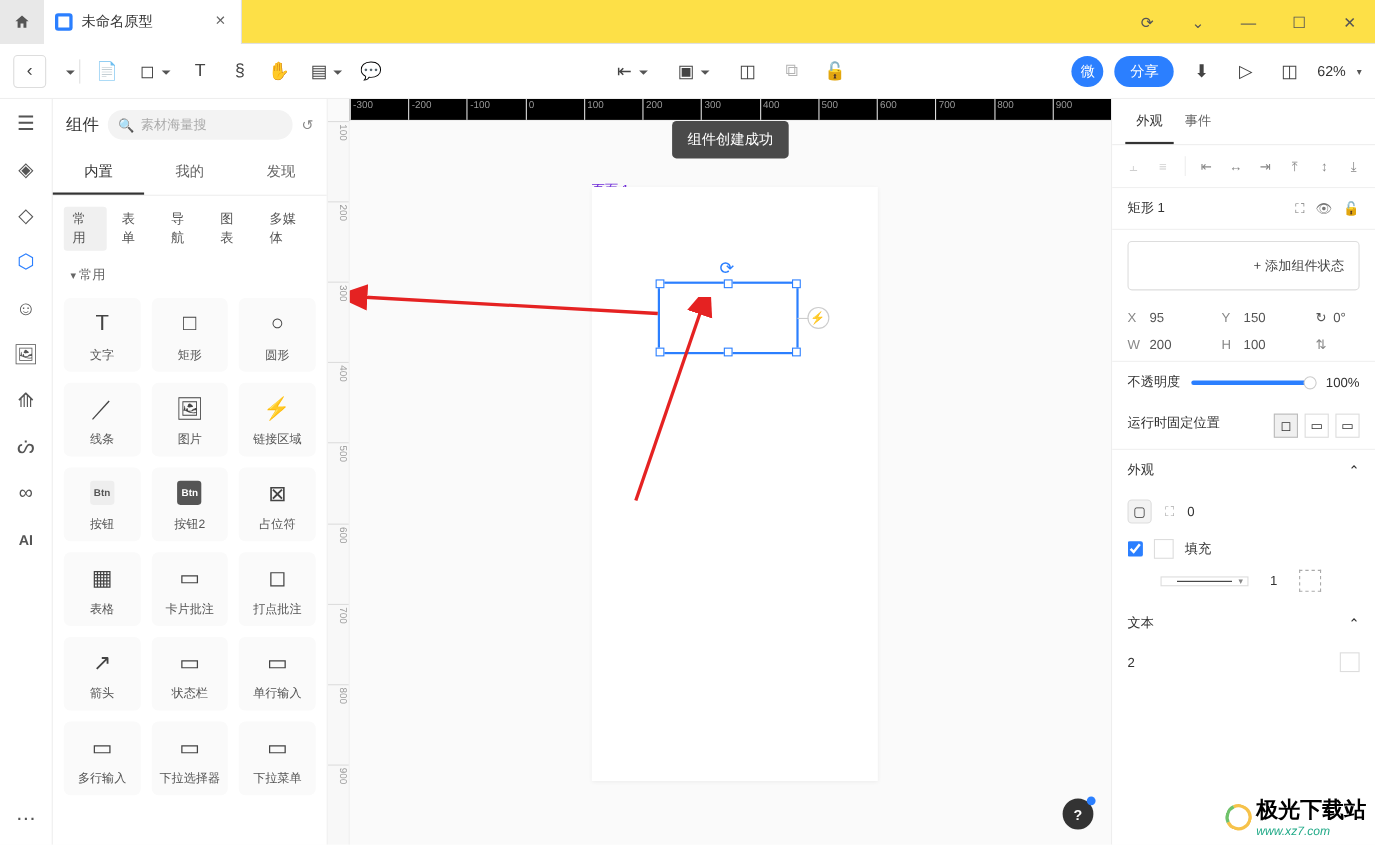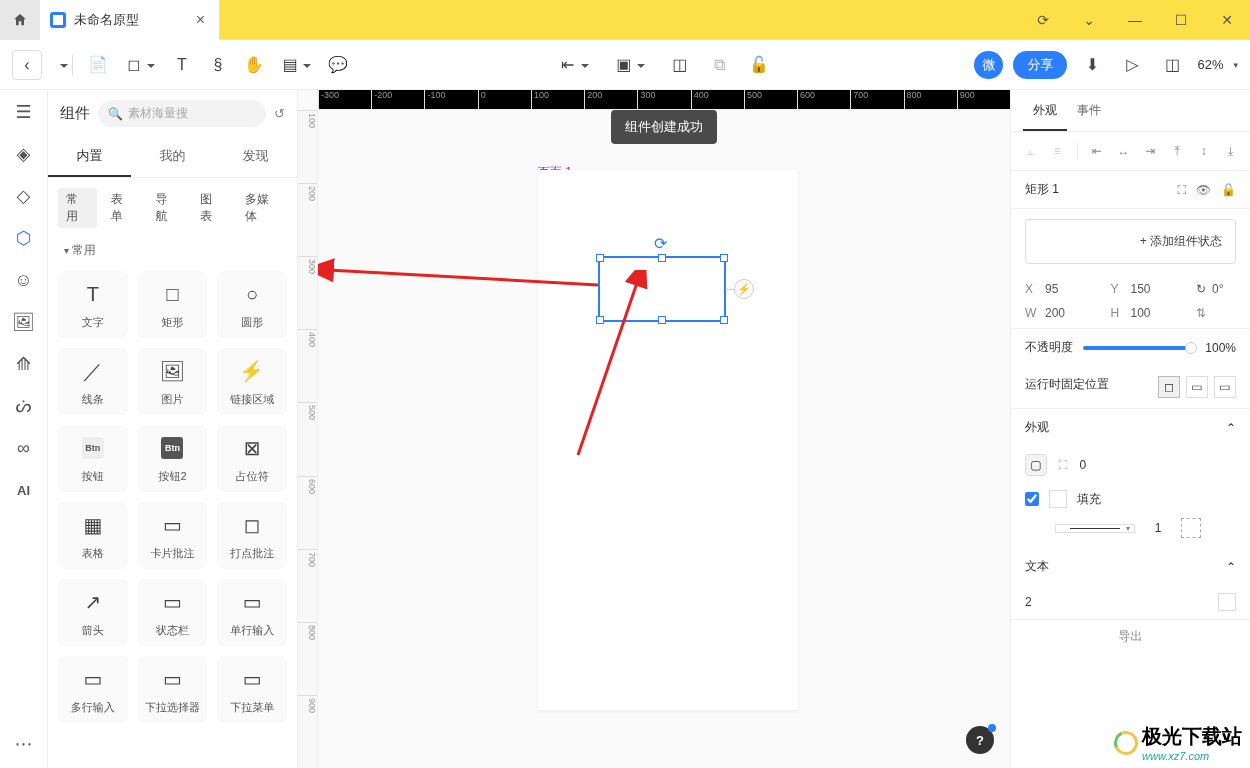--- a/index.html
+++ b/index.html
@@ -438,23 +438,20 @@
     </div>
 
     <div class="rp-section-head">
       <span>文本</span>
       <span>⌃</span>
     </div>
     <div class="rp-row">
       <span>2</span>
       <span style="margin-left:auto" class="swatch"></span>
     </div>
-    <div class="rp-row" style="border-top:1px solid #f0f0f0;justify-content:center;color:#888">
-      <span>导出</span>
-    </div>
   </div>
 </div>
 
 <div class="watermark">
   <span class="logo"></span>
   <div>
     <div class="cn">极光下载站</div>
     <div style="color:#2a8;font-size:11px">www.xz7.com</div>
   </div>
 </div>

